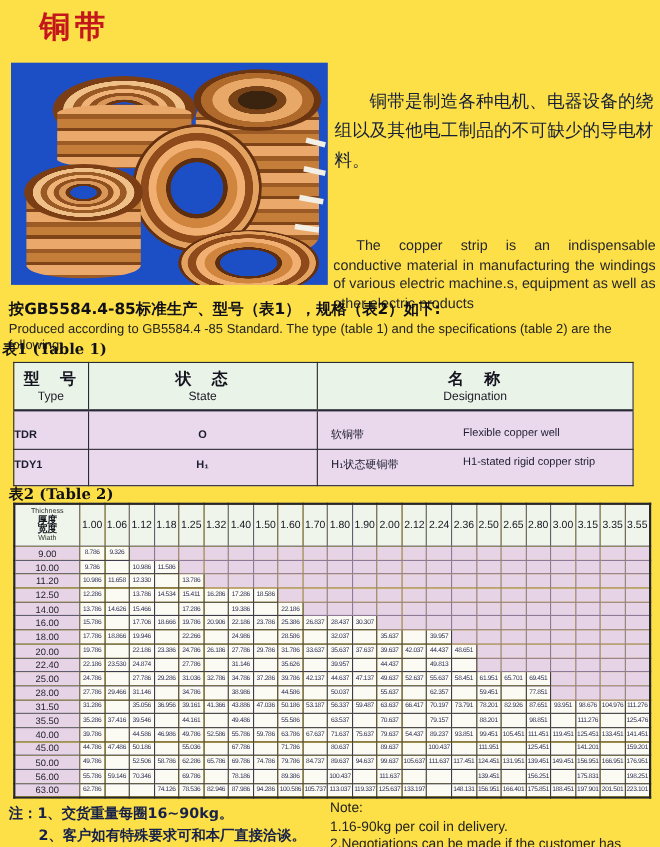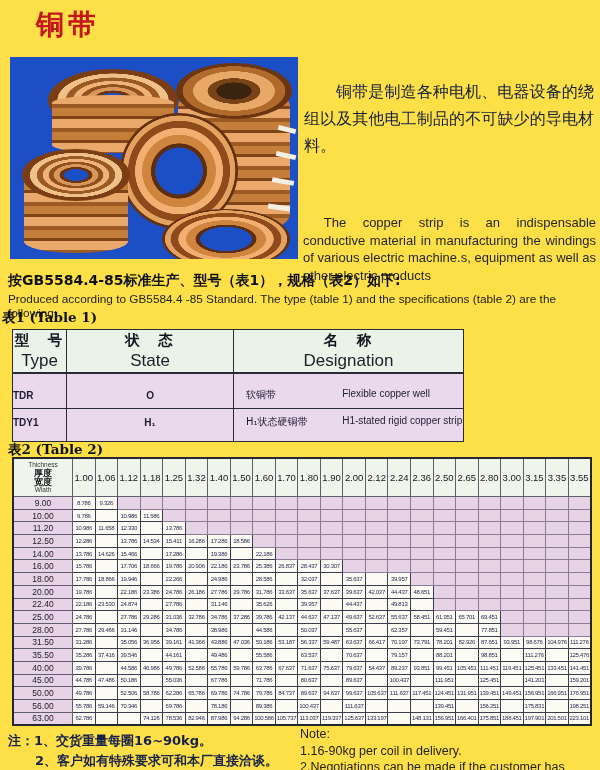--- a/index.html
+++ b/index.html
@@ -38,27 +38,27 @@
   
   .std-cn{position:absolute;left:8px;top:272px;width:586px;color:#101018;
           font-size:14px;font-weight:bold;font-family:"DejaVu Sans",sans-serif;}
   .std-en{position:absolute;left:8px;top:292px;width:588px;color:#222;font-size:11.8px;}
   .t1-label{position:absolute;left:2px;top:309px;color:#101018;font-size:13.5px;font-weight:bold;
             font-family:"DejaVu Serif",serif;}
   .t2-label{position:absolute;left:8px;top:441px;color:#101018;font-size:13.5px;font-weight:bold;
             font-family:"DejaVu Serif",serif;}
 
   
-  .table1{position:absolute;left:12px;top:329px;width:452px;border-collapse:collapse;table-layout:fixed;}
+  .table1{position:absolute;left:12px;top:329px;width:564px;border-collapse:collapse;table-layout:fixed;}
   .table1 th,.table1 td{border:1px solid #2a2a35;padding:0;}
   .table1 thead th{background:#eaf3e7;height:42px;border-bottom:2px solid #2a2a35;}
   .table1 tbody td{background:#ead8ec;color:#1c1c30;font-size:10px;height:26px;}
   .t1h-cn{font-size:14.5px;font-weight:bold;letter-spacing:2px;color:#14141f;
           font-family:"DejaVu Sans",sans-serif;}
-  .t1h-en{font-size:17px;font-weight:normal;color:#20202c;margin-top:1px;text-align:center;}
+  .t1h-en{font-size:11px;font-weight:normal;color:#20202c;margin-top:1px;text-align:center;}
   .t1-type{padding-left:26px;font-weight:bold;}
   .t1-state{text-align:center;font-weight:bold;}
   .t1-desig{display:flex;}
   .t1-desig .cnp{width:42%;padding-left:12px;font-family:"DejaVu Sans",sans-serif;}
   .t1-desig .enp{flex:1;}
   .table1 tbody tr:first-child td{padding-top:8px;}
   .table1 tbody tr:last-child td{padding-bottom:6px;}
 
   
   .table2{position:absolute;left:12px;top:457px;width:580px;border-collapse:collapse;table-layout:fixed;}

